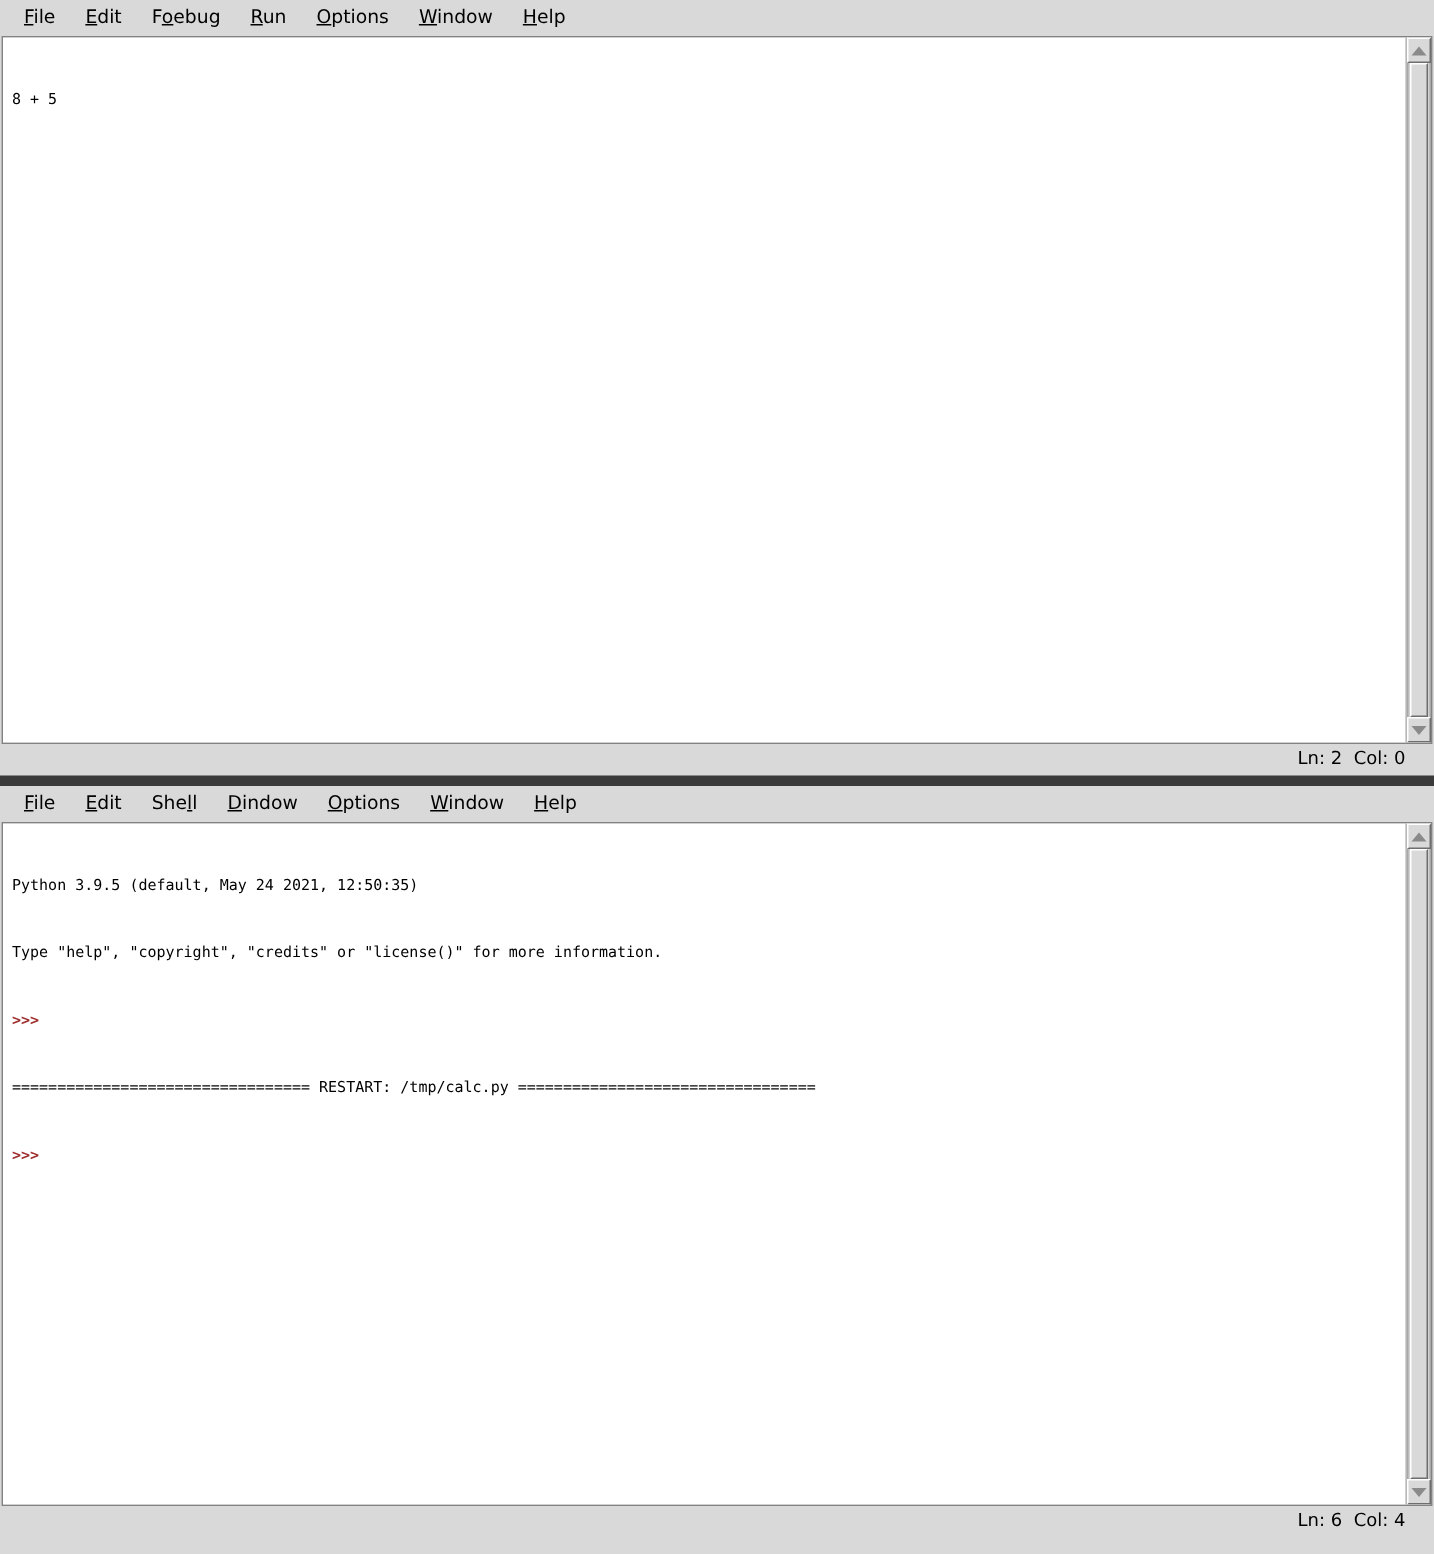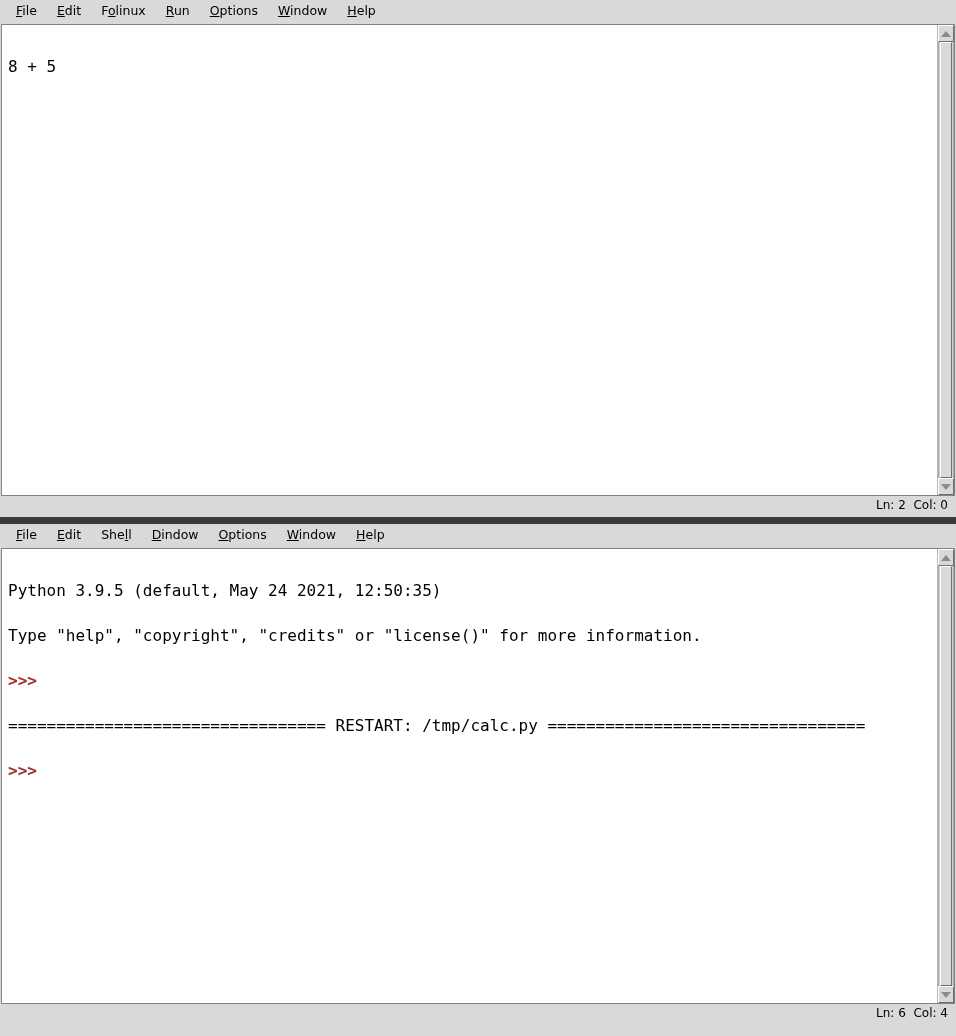--- a/index.html
+++ b/index.html
@@ -65,21 +65,21 @@
   .code-area {
     position: absolute;
     left: 0; top: 0;
     right: 17px;
     bottom: 0;
     background: #ffffff;
     overflow: hidden;
     padding: 4px 0 16px 6px;
     box-sizing: border-box;
     font-family: "DejaVu Sans Mono", monospace;
-    font-size: 16px;
+    font-size: 10px;
     line-height: 15px;
     color: #000000;
     white-space: pre;
   }
   .code-line { white-space: pre; min-height: 15px; }
   .prompt { color: #a03030; font-weight: bold; }
   .restart { color: #000000; }
 
   
   .vscroll {
@@ -141,21 +141,21 @@
   }
 
   
   .statusbar {
     position: relative;
     height: 17px;
     background: #d9d9d9;
     display: flex;
     align-items: center;
     justify-content: flex-end;
-    padding-right: 8px;
+    padding-right: 19px;
     box-sizing: border-box;
   }
   .status-text {
     font-family: "DejaVu Sans", sans-serif;
     font-size: 12px;
     color: #000000;
     white-space: pre;
   }
 
   
@@ -168,21 +168,21 @@
   }
 </style>
 </head>
 <body>
 
 <div class="window" id="editor-window">
 
   <div class="menubar">
     <div class="menu-item"><span></span><u>F</u><span>ile</span></div>
     <div class="menu-item"><span></span><u>E</u><span>dit</span></div>
-    <div class="menu-item"><span>F</span><u>o</u><span>linux</span></div>
+    <div class="menu-item"><span>F</span><u>o</u><span>ebug</span></div>
     <div class="menu-item"><span></span><u>R</u><span>un</span></div>
     <div class="menu-item"><span></span><u>O</u><span>ptions</span></div>
     <div class="menu-item"><span></span><u>W</u><span>indow</span></div>
     <div class="menu-item"><span></span><u>H</u><span>elp</span></div>
   </div>
 
   <div class="text-pane-wrap" id="editor-pane">
     <div class="code-area">
       <div class="code-line">8 + 5</div>
     </div>

